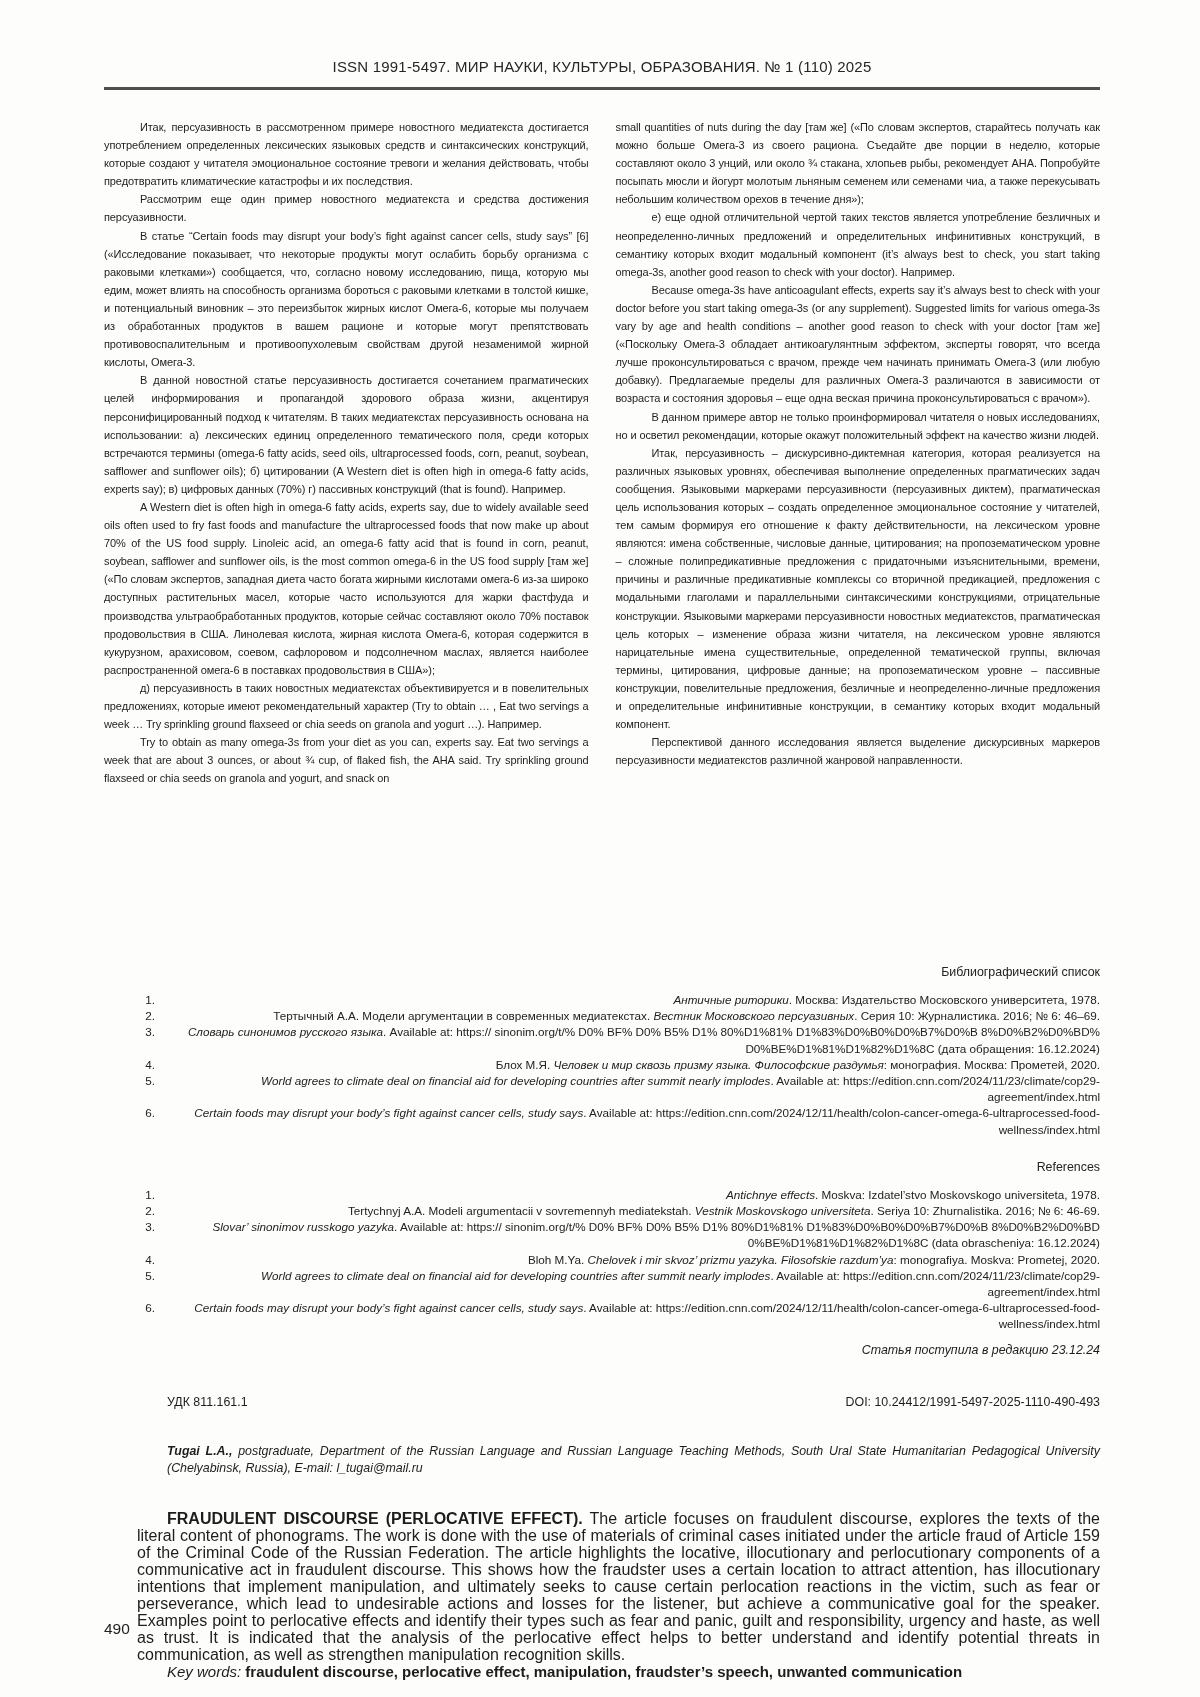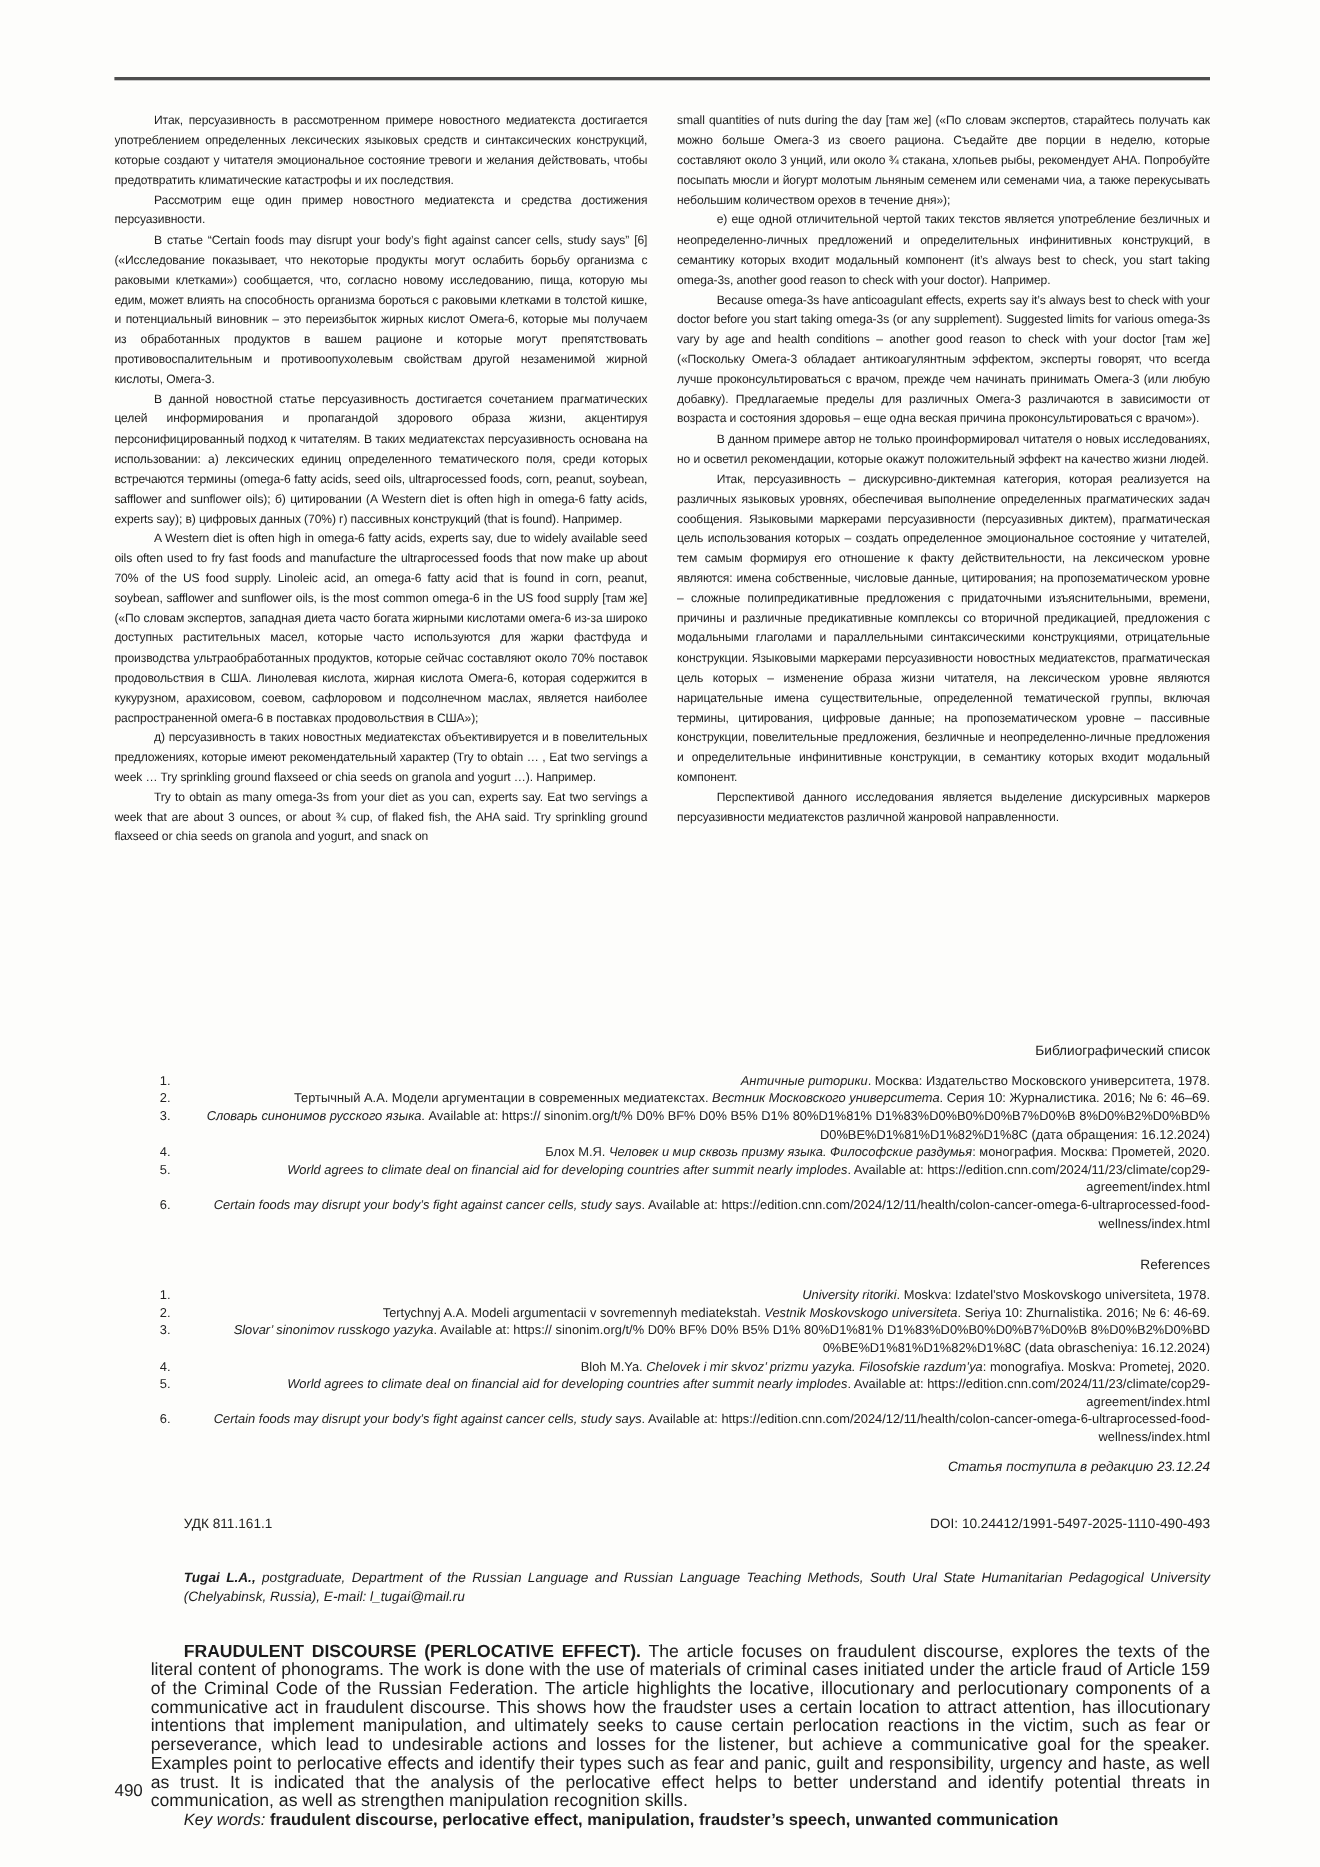--- a/index.html
+++ b/index.html
@@ -33,20 +33,21 @@
   .abstract{margin-top:32px;font-size:16px;line-height:17px;text-align:justify;text-indent:30px;}
   .keywords{font-size:15px;line-height:17px;text-align:justify;text-indent:30px;}
   .page-num{position:absolute;left:104px;top:1620px;font-size:15.5px;color:#222;}
 </style>
 </head>
 <body>
 
 <div class="page">
   <div class="content">
 
+    <div class="journal-header">ISSN 1991-5497. МИР НАУКИ, КУЛЬТУРЫ, ОБРАЗОВАНИЯ.  № 1 (110) 2025</div>
     <div class="header-rule"></div>
 
     <div class="columns">
       <div class="col">
           <p class="para"><span>Итак, персуазивность в рассмотренном примере новостного медиатекста достигается употреблением определенных лексических языковых средств и синтаксических конструкций, которые создают у читателя эмоциональное состояние тревоги и желания действовать, чтобы предотвратить климатические катастрофы и их последствия.</span></p>
           <p class="para"><span>Рассмотрим еще один пример новостного медиатекста и средства достижения персуазивности.</span></p>
           <p class="para"><span>В статье “Certain foods may disrupt your body’s fight against cancer cells, study says” [6] («Исследование показывает, что некоторые продукты могут ослабить борьбу организма с раковыми клетками») сообщается, что, согласно новому исследованию, пища, которую мы едим, может влиять на способность организма бороться с раковыми клетками в толстой кишке, и потенциальный виновник – это переизбыток жирных кислот Омега-6, которые мы получаем из обработанных продуктов в вашем рационе и которые могут препятствовать противовоспалительным и противоопухолевым свойствам другой незаменимой жирной кислоты, Омега-3.</span></p>
           <p class="para"><span>В данной новостной статье персуазивность достигается сочетанием прагматических целей информирования и пропагандой здорового образа жизни, акцентируя персонифицированный подход к читателям. В таких медиатекстах персуазивность основана на использовании: а) лексических единиц определенного тематического поля, среди которых встречаются термины (omega-6 fatty acids, seed oils, ultraprocessed foods, corn, peanut, soybean, safflower and sunflower oils); б) цитировании (A Western diet is often high in omega-6 fatty acids, experts say); в) цифровых данных (70%) г) пассивных конструкций (that is found). Например.</span></p>
           <p class="para"><span>A Western diet is often high in omega-6 fatty acids, experts say, due to widely available seed oils often used to fry fast foods and manufacture the ultraprocessed foods that now make up about 70% of the US food supply. Linoleic acid, an omega-6 fatty acid that is found in corn, peanut, soybean, safflower and sunflower oils, is the most common omega-6 in the US food supply [там же] («По словам экспертов, западная диета часто богата жирными кислотами омега-6 из-за широко доступных растительных масел, которые часто используются для жарки фастфуда и производства ультраобработанных продуктов, которые сейчас составляют около 70% поставок продовольствия в США. Линолевая кислота, жирная кислота Омега-6, которая содержится в кукурузном, арахисовом, соевом, сафлоровом и подсолнечном маслах, является наиболее распространенной омега-6 в поставках продовольствия в США»);</span></p>
           <p class="para"><span>д) персуазивность в таких новостных медиатекстах объективируется и в повелительных предложениях, которые имеют рекомендательный характер (Try to obtain … , Eat two servings a week … Try sprinkling ground flaxseed or chia seeds on granola and yogurt …). Например.</span></p>
@@ -64,21 +65,21 @@
 
     <div class="refs-block">
       <div class="refs-title">Библиографический список</div>
       <div class="refs-list">
           <div class="ref-item">
             <span class="ref-num">1.</span>
             <span class="ref-body"><span class="it">Античные риторики</span><span>. Москва: Издательство Московского университета, 1978.</span></span>
           </div>
           <div class="ref-item">
             <span class="ref-num">2.</span>
-            <span class="ref-body"><span>Тертычный А.А. Модели аргументации в современных медиатекстах. </span><span class="it">Вестник Московского университета</span><span>. Серия 10: Журналистика. 2016; № 6: 46–69.</span></span>
+            <span class="ref-body"><span>Тертычный А.А. Модели аргументации в современных медиатекстах. </span><span class="it">Вестник Московского персуазивных</span><span>. Серия 10: Журналистика. 2016; № 6: 46–69.</span></span>
           </div>
           <div class="ref-item">
             <span class="ref-num">3.</span>
             <span class="ref-body"><span class="it">Словарь синонимов русского языка</span><span>. Available at: https:// sinonim.org/t/% D0% BF% D0% B5% D1% 80%D1%81% D1%83%D0%B0%D0%B7%D0%B 8%D0%B2%D0%BD% D0%BE%D1%81%D1%82%D1%8C (дата обращения: 16.12.2024)</span></span>
           </div>
           <div class="ref-item">
             <span class="ref-num">4.</span>
             <span class="ref-body"><span>Блох М.Я. </span><span class="it">Человек и мир сквозь призму языка. Философские раздумья</span><span>: монография. Москва: Прометей, 2020.</span></span>
           </div>
           <div class="ref-item">
@@ -90,21 +91,21 @@
             <span class="ref-body"><span class="it">Certain foods may disrupt your body’s fight against cancer cells, study says</span><span>. Available at: https://edition.cnn.com/2024/12/11/health/colon-cancer-omega-6-ultraprocessed-food-wellness/index.html</span></span>
           </div>
         </div>
     </div>
 
     <div class="refs-block" style="margin-top:22px;">
       <div class="refs-title">References</div>
       <div class="refs-list">
           <div class="ref-item">
             <span class="ref-num">1.</span>
-            <span class="ref-body"><span class="it">University ritoriki</span><span>. Moskva: Izdatel’stvo Moskovskogo universiteta, 1978.</span></span>
+            <span class="ref-body"><span class="it">Antichnye effects</span><span>. Moskva: Izdatel’stvo Moskovskogo universiteta, 1978.</span></span>
           </div>
           <div class="ref-item">
             <span class="ref-num">2.</span>
             <span class="ref-body"><span>Tertychnyj A.A. Modeli argumentacii v sovremennyh mediatekstah. </span><span class="it">Vestnik Moskovskogo universiteta</span><span>. Seriya 10: Zhurnalistika. 2016; № 6: 46-69.</span></span>
           </div>
           <div class="ref-item">
             <span class="ref-num">3.</span>
             <span class="ref-body"><span class="it">Slovar’ sinonimov russkogo yazyka</span><span>. Available at: https:// sinonim.org/t/% D0% BF% D0% B5% D1% 80%D1%81% D1%83%D0%B0%D0%B7%D0%B 8%D0%B2%D0%BD 0%BE%D1%81%D1%82%D1%8C (data obrascheniya: 16.12.2024)</span></span>
           </div>
           <div class="ref-item">

